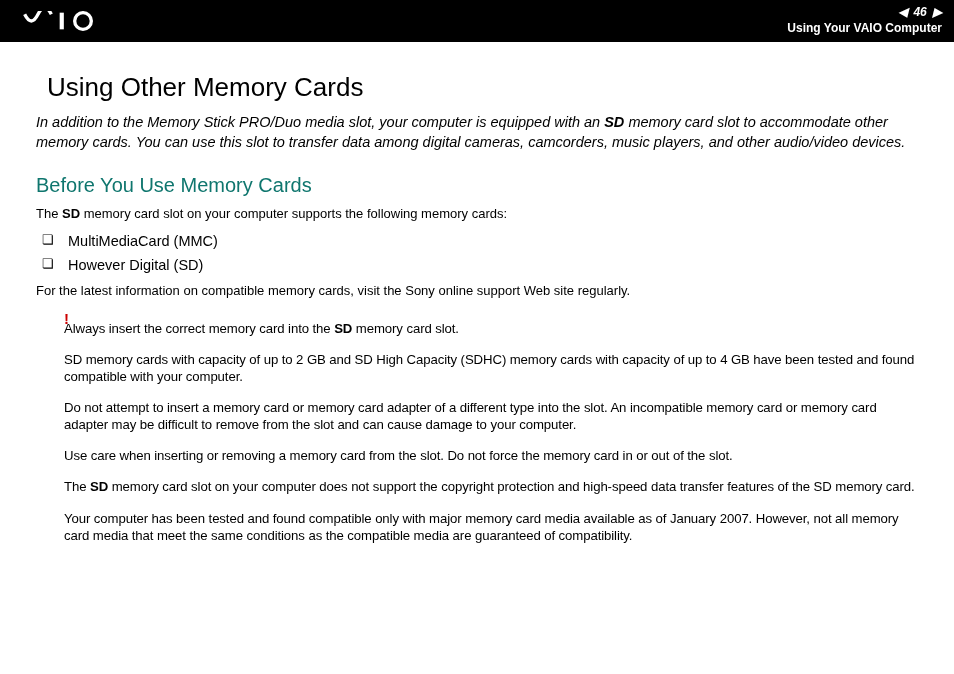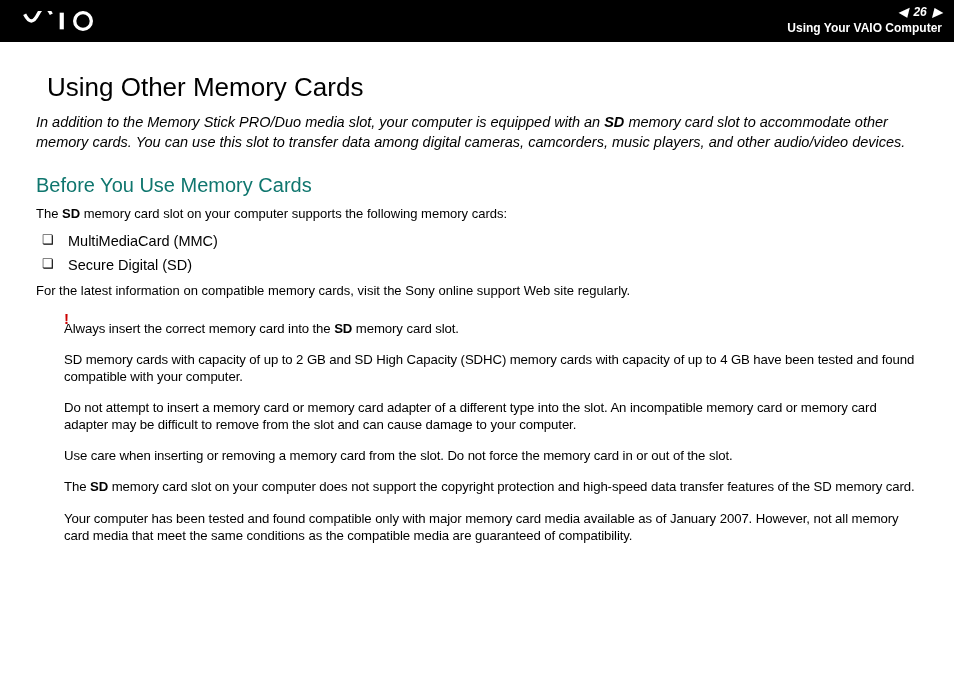--- a/index.html
+++ b/index.html
@@ -120,21 +120,21 @@
   <div class="logo">
     <svg viewBox="0 0 120 24" width="110" fill="#fff">
       <path d="M2 4 Q 10 20 18 4 Q 26 -12 34 4" stroke="#fff" stroke-width="4" fill="none"></path>
       <rect x="44" y="2" width="5" height="20"></rect>
       <circle cx="72" cy="12" r="10" fill="none" stroke="#fff" stroke-width="4"></circle>
     </svg>
   </div>
   <div class="header-right">
     <div class="nav-row">
       <span class="nav-arrow">◀</span>
-      <span class="page-num">26</span>
+      <span class="page-num">46</span>
       <span class="nav-arrow">▶</span>
     </div>
     <div class="breadcrumb">Using Your VAIO Computer</div>
   </div>
 </div>
 
 <div class="content">
 
   <h1>Using Other Memory Cards</h1>
 
@@ -143,21 +143,21 @@
   </p>
 
   <h2>Before You Use Memory Cards</h2>
 
   <p class="body-text">
     <span>The </span><b>SD</b><span> memory card slot on your computer supports the following memory cards:</span>
   </p>
 
   <ul class="bullet-list">
     <li>MultiMediaCard (MMC)</li>
-    <li>Secure Digital (SD)</li>
+    <li>However Digital (SD)</li>
   </ul>
 
   <p class="body-text">For the latest information on compatible memory cards, visit the Sony online support Web site regularly.</p>
 
   <div class="notes">
     <span class="warn-mark">!</span>
     <p class="note-p">
       <span>Always insert the correct memory card into the </span><b>SD</b><span> memory card slot.</span>
     </p>
     <p class="note-p">SD memory cards with capacity of up to 2 GB and SD High Capacity (SDHC) memory cards with capacity of up to 4 GB have been tested and found compatible with your computer.</p>

